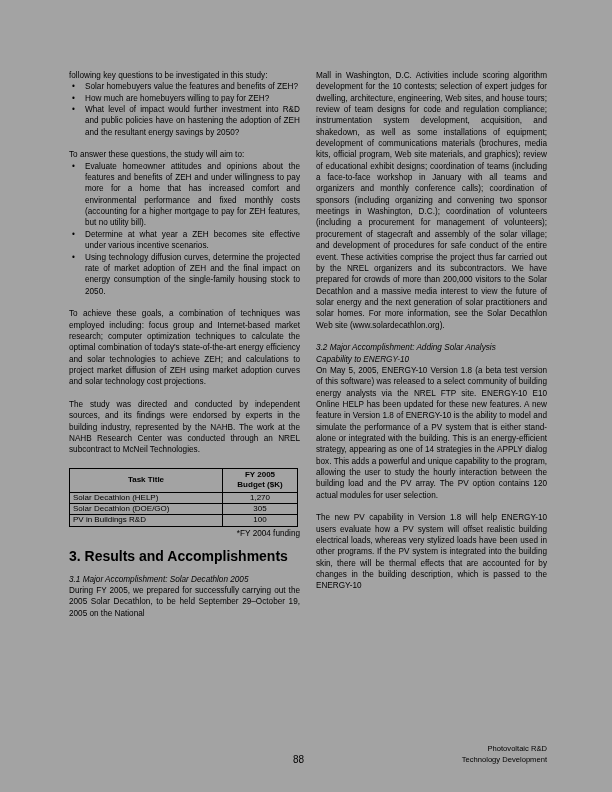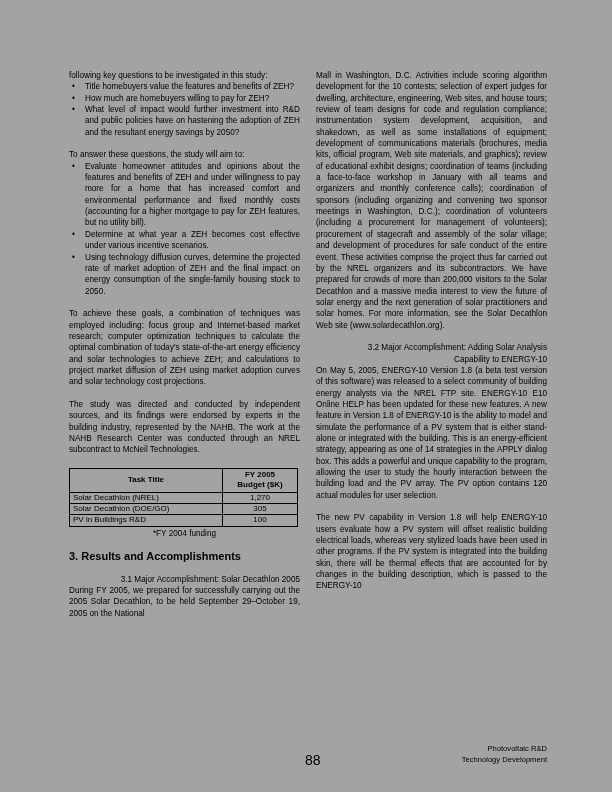--- a/index.html
+++ b/index.html
@@ -60,26 +60,27 @@
   ul.bullets li::before {
     content: "\2022";
     position: absolute;
     left: 3px;
     top: 0;
     font-size: 8.2px;
     line-height: 11.35px;
   }
   .heading {
     font-weight: bold;
-    font-size: 11px;
+    font-size: 14px;
     line-height: 11.35px;
     text-align: left;
   }
   .subheading {
-    text-align: right;
+    font-style: italic;
+    text-align: left;
   }
   
   .budget-table {
     border-collapse: collapse;
     width: 228px;
     margin: 0;
     table-layout: fixed;
   }
   .budget-table th,
   .budget-table td {
@@ -97,68 +98,68 @@
   }
   .budget-table td.task {
     text-align: left;
   }
   .budget-table td.amount {
     text-align: center;
   }
   .col-task { width: 153px; }
   .col-amount { width: 75px; }
   .tbl-note {
-    text-align: center;
+    text-align: right;
     margin-top: 1px;
   }
   .table-wrap {
     margin-top: 12px;
   }
   
   .footer {
     position: absolute;
     left: 69px;
     top: 744px;
     width: 478px;
     font-size: 7.6px;
     line-height: 10.6px;
     text-align: right;
   }
   .footer-left {
     white-space: nowrap;
   }
   .footer-pageno {
     position: absolute;
-    left: 236px;
+    left: 224px;
     top: 10.6px;
-    font-size: 14px;
+    font-size: 10px;
   }
 </style>
 </head>
 <body>
 
 <div class="page">
 
   <div class="columns">
 
     <div class="col">
 
       <p class="body-para">following key questions to be investigated in this study:</p>
 
       <ul class="bullets">
-        <li>Title homebuyers value the features and benefits of ZEH?</li>
+        <li>Solar homebuyers value the features and benefits of ZEH?</li>
         <li>How much are homebuyers willing to pay for ZEH?</li>
         <li>What level of impact would further investment into R&amp;D and public policies have on hastening the adoption of ZEH and the resultant energy savings by 2050?</li>
       </ul>
 
       <p class="body-para spaced">To answer these questions, the study will aim to:</p>
 
       <ul class="bullets">
         <li>Evaluate homeowner attitudes and opinions about the features and benefits of ZEH and under willingness to pay more for a home that has increased comfort and environmental performance and fixed monthly costs (accounting for a higher mortgage to pay for ZEH features, but no utility bill).</li>
-        <li>Determine at what year a ZEH becomes cost effective under various incentive scenarios.</li>
+        <li>Determine at what year a ZEH becomes site effective under various incentive scenarios.</li>
         <li>Using technology diffusion curves, determine the projected rate of market adoption of ZEH and the final impact on energy consumption of the single-family housing stock to 2050.</li>
       </ul>
 
       <p class="body-para spaced">To achieve these goals, a combination of techniques was employed including: focus group and Internet-based market research; computer optimization techniques to calculate the optimal combination of today's state-of-the-art energy efficiency and solar technologies to achieve ZEH; and calculations to project market diffusion of ZEH using market adoption curves and solar technology cost projections.</p>
 
       <p class="body-para spaced">The study was directed and conducted by independent sources, and its findings were endorsed by experts in the building industry, represented by the NAHB. The work at the NAHB Research Center was conducted through an NREL subcontract to McNeil Technologies.</p>
 
       <div class="table-wrap">
         <table class="budget-table">
           <colgroup>
@@ -169,21 +170,21 @@
             <tr>
               <th>Task Title</th>
               <th>
                 <span>FY 2005</span><br>
                 <span>Budget ($K)</span>
               </th>
             </tr>
           </thead>
           <tbody>
             <tr>
-              <td class="task">Solar Decathlon (NREL)</td>
+              <td class="task">Solar Decathlon (HELP)</td>
               <td class="amount">1,270</td>
             </tr>
             <tr>
               <td class="task">Solar Decathlon (DOE/GO)</td>
               <td class="amount">305</td>
             </tr>
             <tr>
               <td class="task">PV in Buildings R&amp;D</td>
               <td class="amount">100</td>
             </tr>

